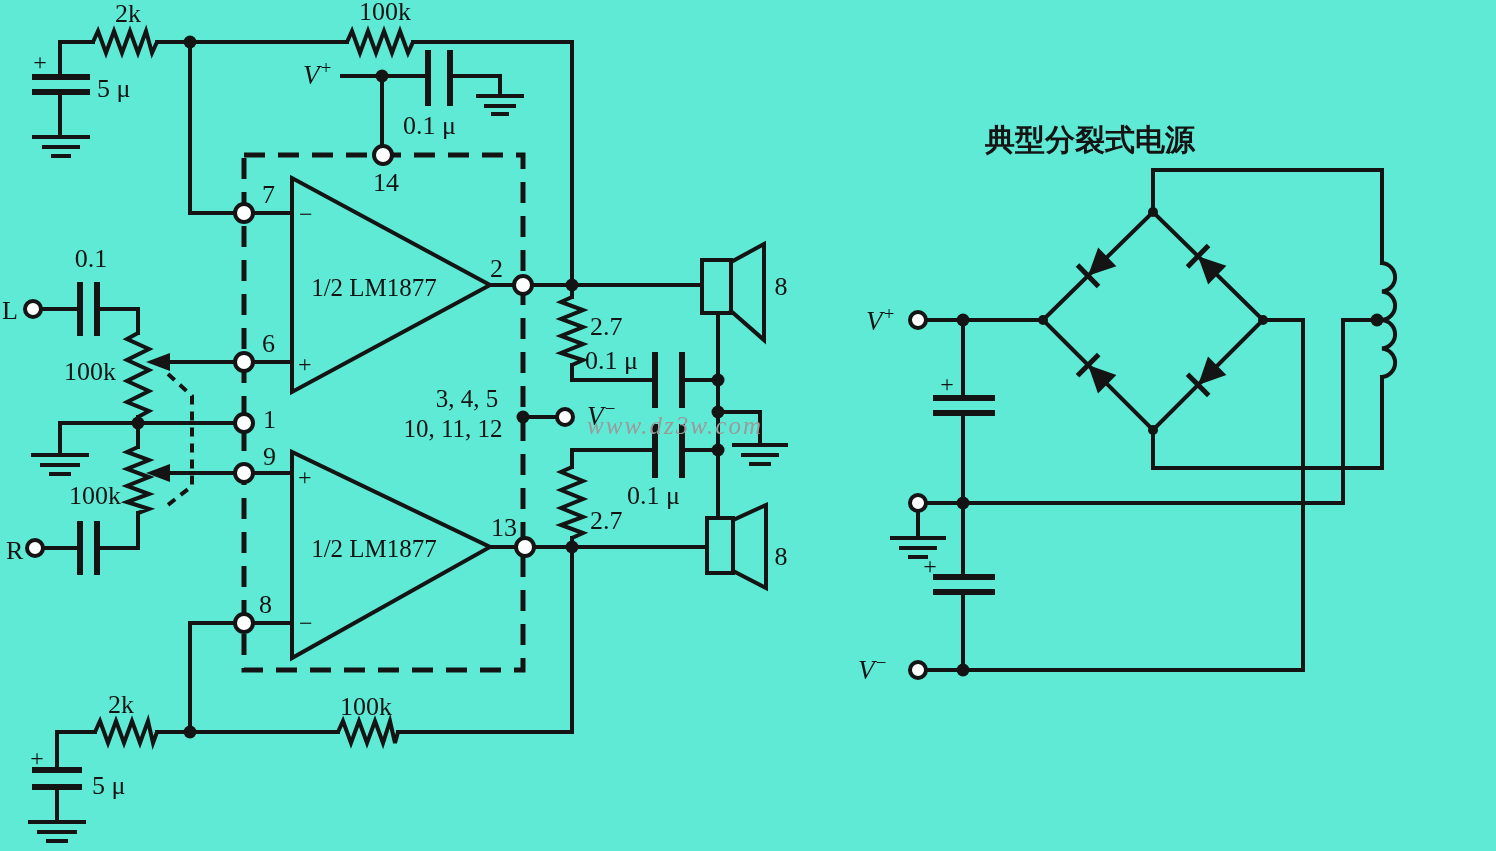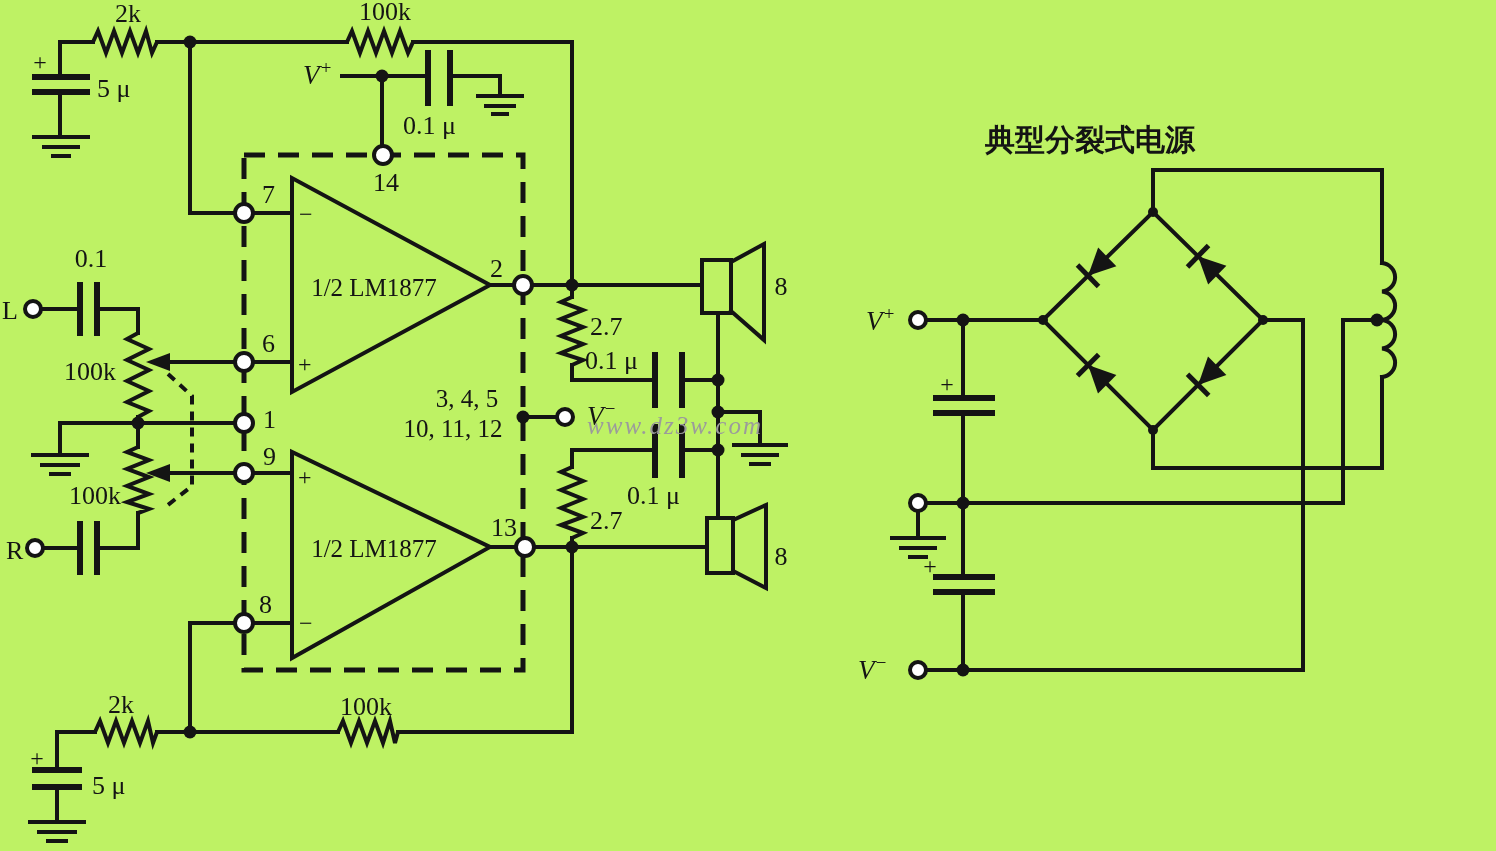--- a/index.html
+++ b/index.html
@@ -1,17 +1,17 @@
 <!DOCTYPE html>
 <html><head>
 <meta charset="utf-8">
 <style>
   html,body{margin:0;padding:0;background:#e8e8e8;}
   .stage{
-    width:1496px;height:851px;background:#bef264;position:relative;overflow:hidden;
+    width:1496px;height:851px;background:#5eead4;position:relative;overflow:hidden;
     font-family:"Liberation Serif","DejaVu Serif",serif;
   }
   svg{position:absolute;left:0;top:0;}
   svg text{fill:#141414;font-family:"Liberation Serif","DejaVu Serif",serif;}
   .wire{stroke:#141414;stroke-width:4;fill:none;stroke-linecap:square;}
   .plate{stroke:#141414;stroke-width:6;fill:none;stroke-linecap:butt;}
   .zig{stroke:#141414;stroke-width:4;fill:none;stroke-linejoin:miter;}
   .dash{stroke:#141414;stroke-width:5;fill:none;stroke-dasharray:21 13;}
   .gang{stroke:#141414;stroke-width:4;fill:none;stroke-dasharray:9 7;}
   .dot{fill:#141414;stroke:none;}

